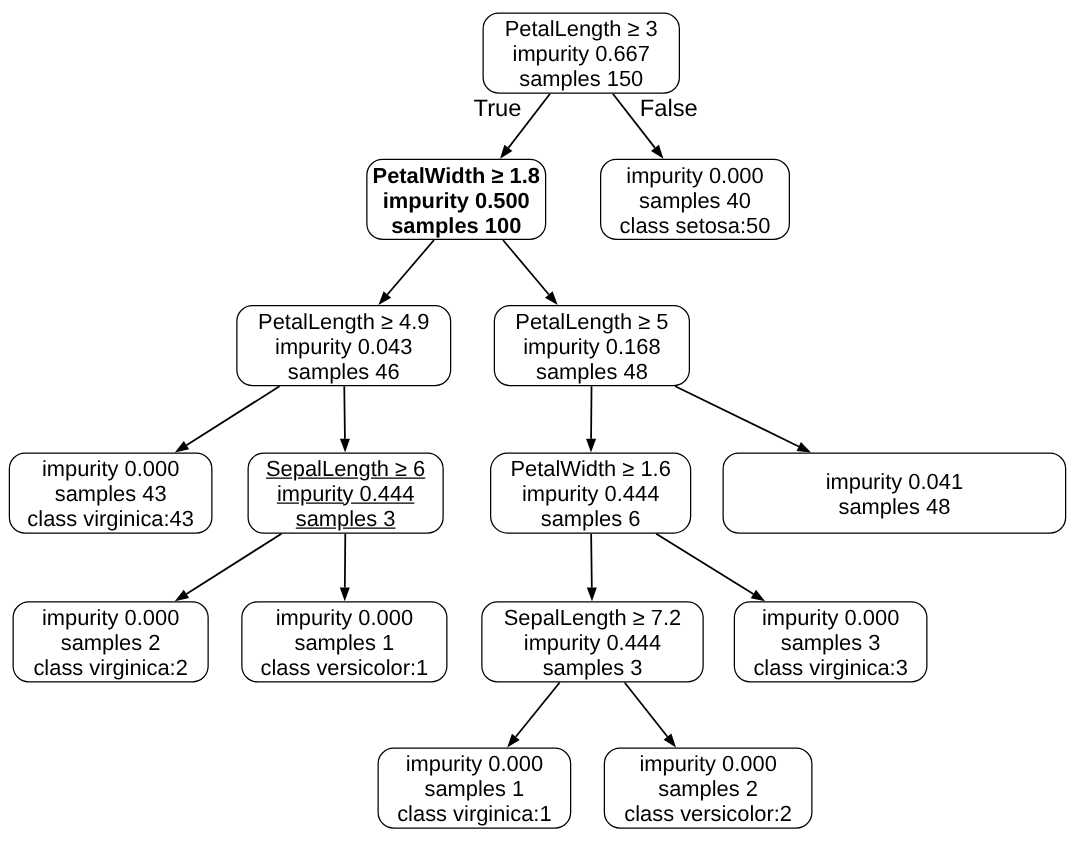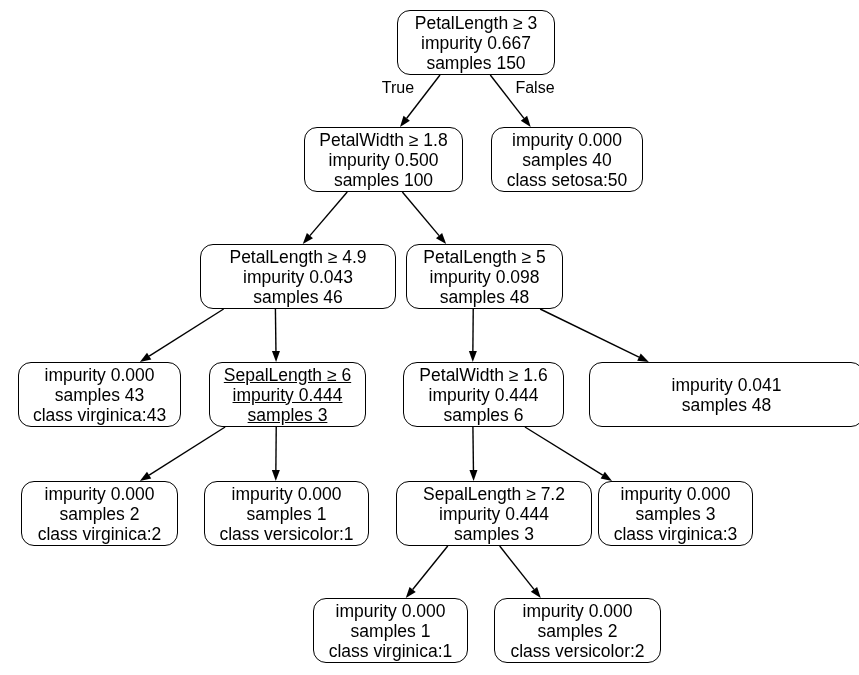--- a/index.html
+++ b/index.html
@@ -18,25 +18,24 @@
     height:65px;
     box-sizing:border-box;
     background:#ffffff;
     border:1.5px solid #000000;
     border-radius:13px;
     display:flex;flex-direction:column;justify-content:center;align-items:center;
     text-align:center;
     font-size:17.5px;line-height:20px;
     white-space:nowrap;
     z-index:2;
-    margin-left:11px;
   }
   .edge-label{
     position:absolute;
-    font-size:16px;line-height:18px;
+    font-size:19px;line-height:18px;
     text-align:center;
     z-index:3;
   }
 </style>
 </head>
 <body>
 
 <div class="canvas">
 
   <svg id="edges" width="859" height="675">
@@ -72,41 +71,41 @@
 
   <span class="edge-label" style="left:368px;top:79px;width:60px;">True</span>
   <span class="edge-label" style="left:505px;top:79px;width:60px;">False</span>
 
   <div class="node" id="nd-root" style="left:386px;top:10px;width:158px;">
     <div>PetalLength ≥ 3</div>
     <div>impurity 0.667</div>
     <div>samples 150</div>
   </div>
 
-  <div class="node" id="nd-pw18" style="left:293px;top:127px;width:159px;">
+  <div class="node" id="nd-pw18" style="left:293px;top:127px;width:144px;font-weight:bold;">
     <div>PetalWidth ≥ 1.8</div>
     <div>impurity 0.500</div>
     <div>samples 100</div>
   </div>
 
   <div class="node" id="nd-setosa50" style="left:480px;top:127px;width:152px;">
     <div>impurity 0.000</div>
     <div>samples 40</div>
     <div>class setosa:50</div>
   </div>
 
-  <div class="node" id="nd-pl49" style="left:189px;top:244px;width:196px;">
+  <div class="node" id="nd-pl49" style="left:189px;top:244px;width:172px;">
     <div>PetalLength ≥ 4.9</div>
     <div>impurity 0.043</div>
     <div>samples 46</div>
   </div>
 
   <div class="node" id="nd-pl5" style="left:395px;top:244px;width:157px;">
     <div>PetalLength ≥ 5</div>
-    <div>impurity 0.098</div>
+    <div>impurity 0.168</div>
     <div>samples 48</div>
   </div>
 
   <div class="node" id="nd-virg43" style="left:7px;top:362px;width:163px;">
     <div>impurity 0.000</div>
     <div>samples 43</div>
     <div>class virginica:43</div>
   </div>
 
   <div class="node" id="nd-sl6" style="left:198px;top:362px;width:157px;text-decoration:underline;">
@@ -131,21 +130,21 @@
     <div>samples 2</div>
     <div>class virginica:2</div>
   </div>
 
   <div class="node" id="nd-vers1" style="left:193px;top:481px;width:165px;">
     <div>impurity 0.000</div>
     <div>samples 1</div>
     <div>class versicolor:1</div>
   </div>
 
-  <div class="node" id="nd-sl72" style="left:385px;top:481px;width:196px;">
+  <div class="node" id="nd-sl72" style="left:385px;top:481px;width:178px;">
     <div>SepalLength ≥ 7.2</div>
     <div>impurity 0.444</div>
     <div>samples 3</div>
   </div>
 
   <div class="node" id="nd-virg3" style="left:587px;top:481px;width:155px;">
     <div>impurity 0.000</div>
     <div>samples 3</div>
     <div>class virginica:3</div>
   </div>

